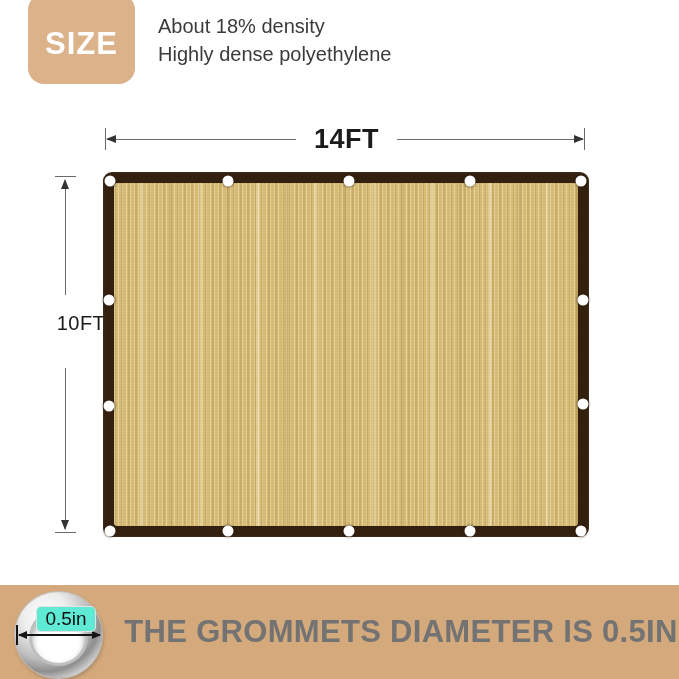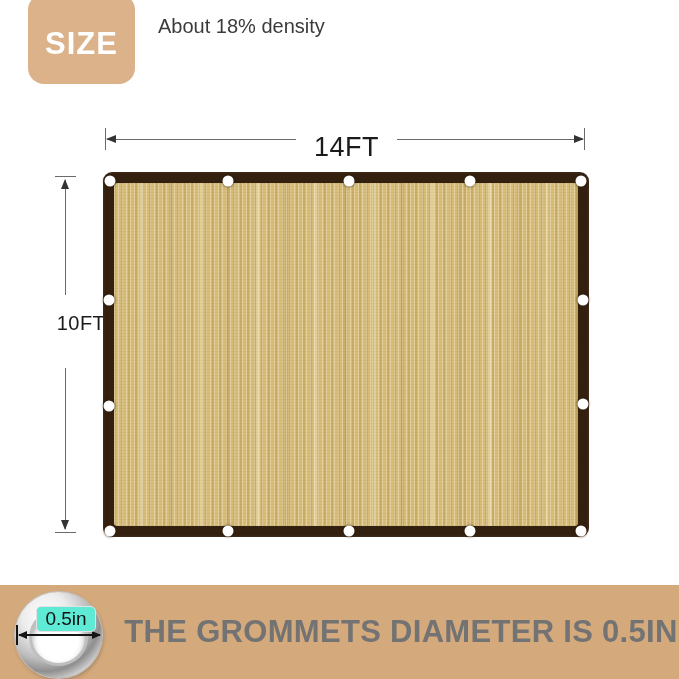--- a/index.html
+++ b/index.html
@@ -101,31 +101,32 @@
 </head>
 <body>
 
 <div class="canvas">
 
   <div class="size-badge">
     <span>SIZE</span>
   </div>
   <div class="desc">
     <div>About 18% density</div>
+    <div>Highly dense polyethylene</div>
   </div>
 
   <div class="tick-v" style="left:105px;top:128px;"></div>
   <div class="tick-v" style="left:584px;top:128px;"></div>
   <div class="h-line" style="left:107px;top:139px;width:189px;">
     <div class="ah ah-left"></div>
   </div>
   <div class="h-line" style="left:397px;top:139px;width:186px;">
     <div class="ah ah-right"></div>
   </div>
-  <div class="dim-label" style="left:296px;top:132px;width:101px;">14FT</div>
+  <div class="dim-label" style="left:296px;top:124px;width:101px;font-weight:bold;">14FT</div>
 
   <div class="tick-h" style="left:55px;top:176px;"></div>
   <div class="tick-h" style="left:55px;top:532px;"></div>
   <div class="v-line" style="left:65px;top:180px;height:115px;">
     <div class="ah ah-up"></div>
   </div>
   <div class="v-line" style="left:65px;top:368px;height:161px;">
     <div class="ah ah-down"></div>
   </div>
   <div class="dim-label" style="left:41px;top:312px;width:80px;font-size:20px;">10FT</div>

